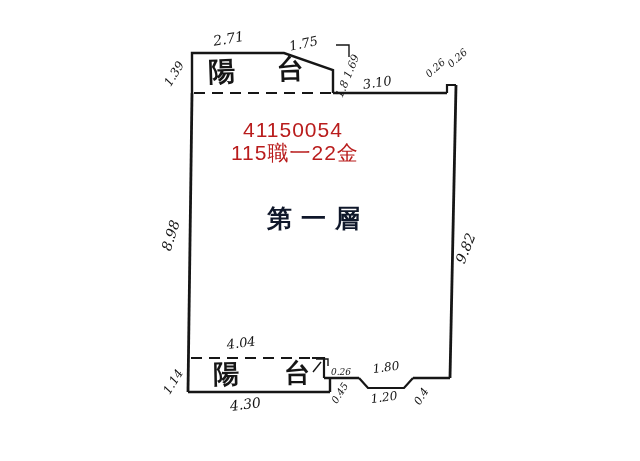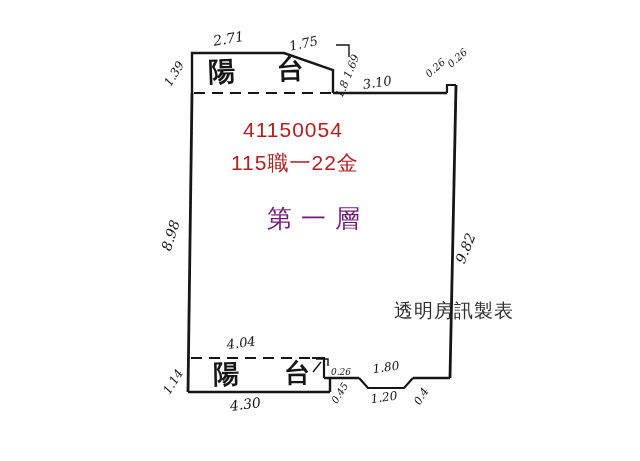--- a/index.html
+++ b/index.html
@@ -12,22 +12,22 @@
   .lbl {
     position:absolute; color:#141414; white-space:nowrap;
     font-family:"DejaVu Serif", serif; font-style:italic;
     transform-origin:0 0; line-height:1;
   }
   .printed {
     font-family:"Liberation Sans", sans-serif; font-style:normal;
     color:#b91c1c; letter-spacing:1px;
   }
   .brush {
-    font-family:"DejaVu Serif", serif; font-style:normal; font-weight:normal;
-    color:#701a75;
+    font-family:"DejaVu Serif", serif; font-style:normal; font-weight:bold;
+    color:#0f172a;
   }
   .hand-cjk {
     font-family:"DejaVu Serif", serif; font-style:normal; font-weight:bold;
     color:#151515;
   }
 </style>
 </head>
 <body>
 
 <div id="canvas">
@@ -60,22 +60,21 @@
 
     <line x1="330" y1="392" x2="330" y2="378" stroke="#161616" stroke-width="2.4"></line>
 
     <polyline points="336,45 349,45 349,57" fill="none" stroke="#161616" stroke-width="1.4"></polyline>
 
     <polyline points="316,359 328,359 328,366" fill="none" stroke="#161616" stroke-width="1.4"></polyline>
     <line x1="321" y1="362" x2="313" y2="372" stroke="#161616" stroke-width="1.4"></line>
   </svg>
 
   <div class="lbl printed" style="left:243px; top:119px; font-size:21px;">41150054</div>
-  <div class="lbl printed" style="left:231px; top:152px; font-size:21px;">115職一22金</div>
-  <div class="lbl printed" style="left:394px; top:301px; font-size:19px; color:#2e2e2e;">透明房訊製表</div>
+  <div class="lbl printed" style="left:231px; top:142px; font-size:21px;">115職一22金</div>
 
   <div class="lbl brush" style="left:267px; top:206px; font-size:25px; letter-spacing:9px;">第一層</div>
   <div class="lbl hand-cjk" style="left:208px; top:58px; font-size:27px; letter-spacing:16px; transform:rotate(-2deg);">陽 台</div>
   <div class="lbl hand-cjk" style="left:213px; top:361px; font-size:26px; letter-spacing:18px; transform:rotate(-1deg);">陽 台</div>
 
   <div class="lbl" style="left:162px; top:82px; font-size:12px; transform:rotate(-58deg);">1.39</div>
   <div class="lbl" style="left:212px; top:34px; font-size:14px; transform:rotate(-9deg);">2.71</div>
   <div class="lbl" style="left:288px; top:40px; font-size:13px; transform:rotate(-12deg);">1.75</div>
   <div class="lbl" style="left:334px; top:95px; font-size:11px; transform:rotate(-68deg);">1.8 1.69</div>
   <div class="lbl" style="left:362px; top:78px; font-size:13px; transform:rotate(-8deg);">3.10</div>

